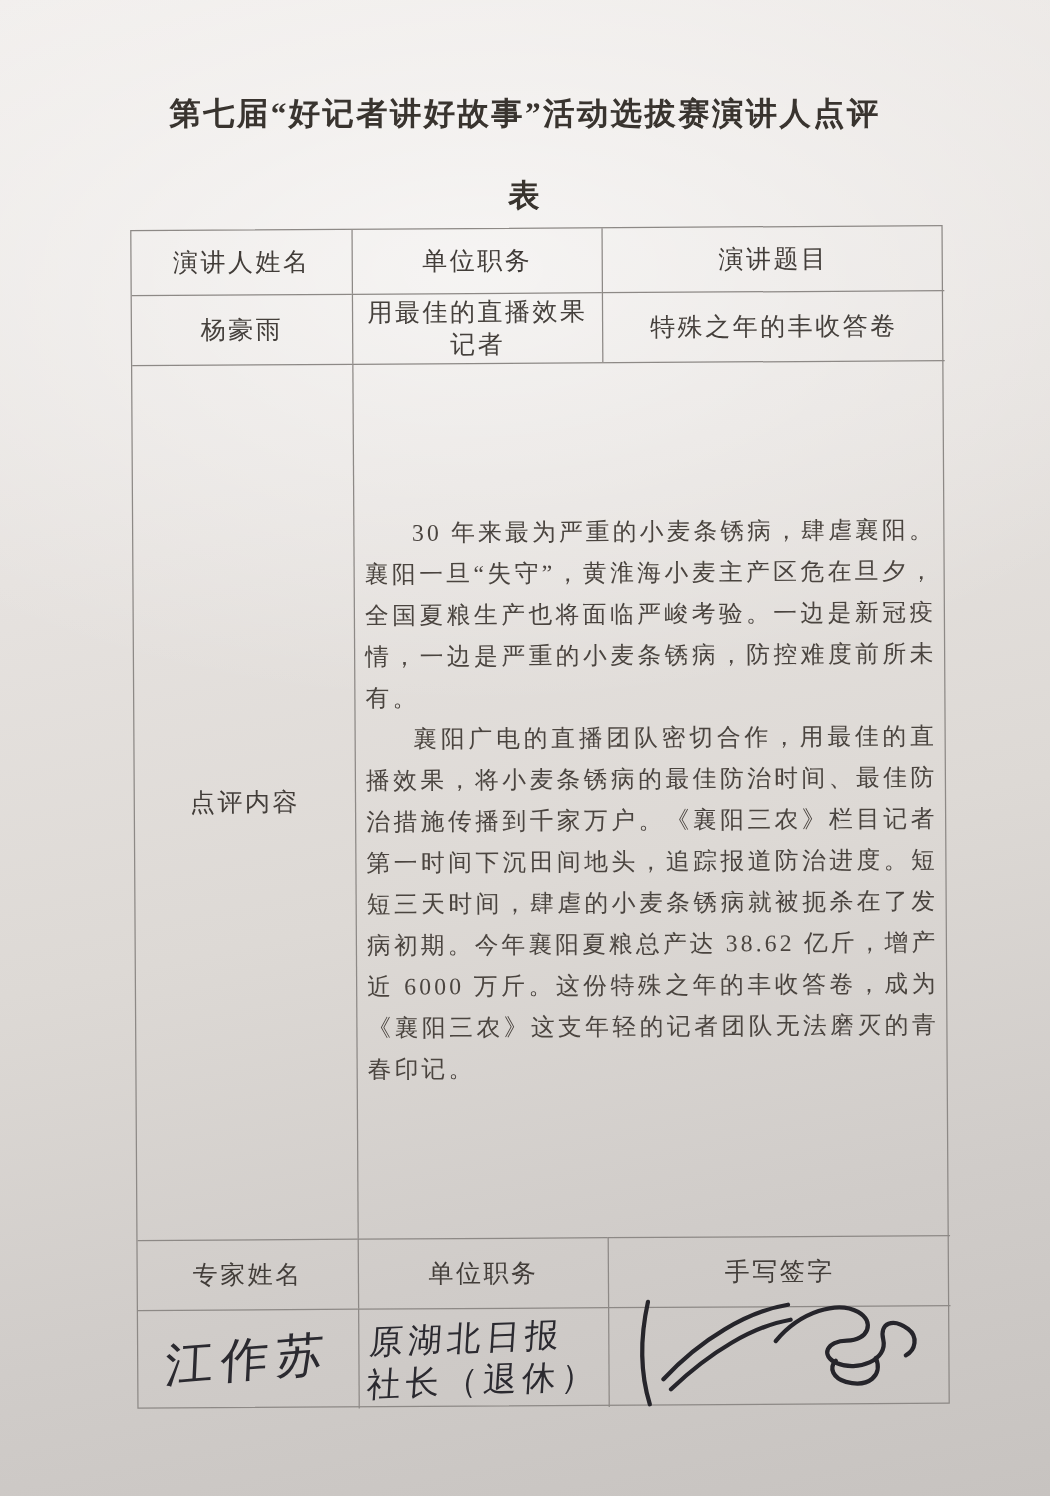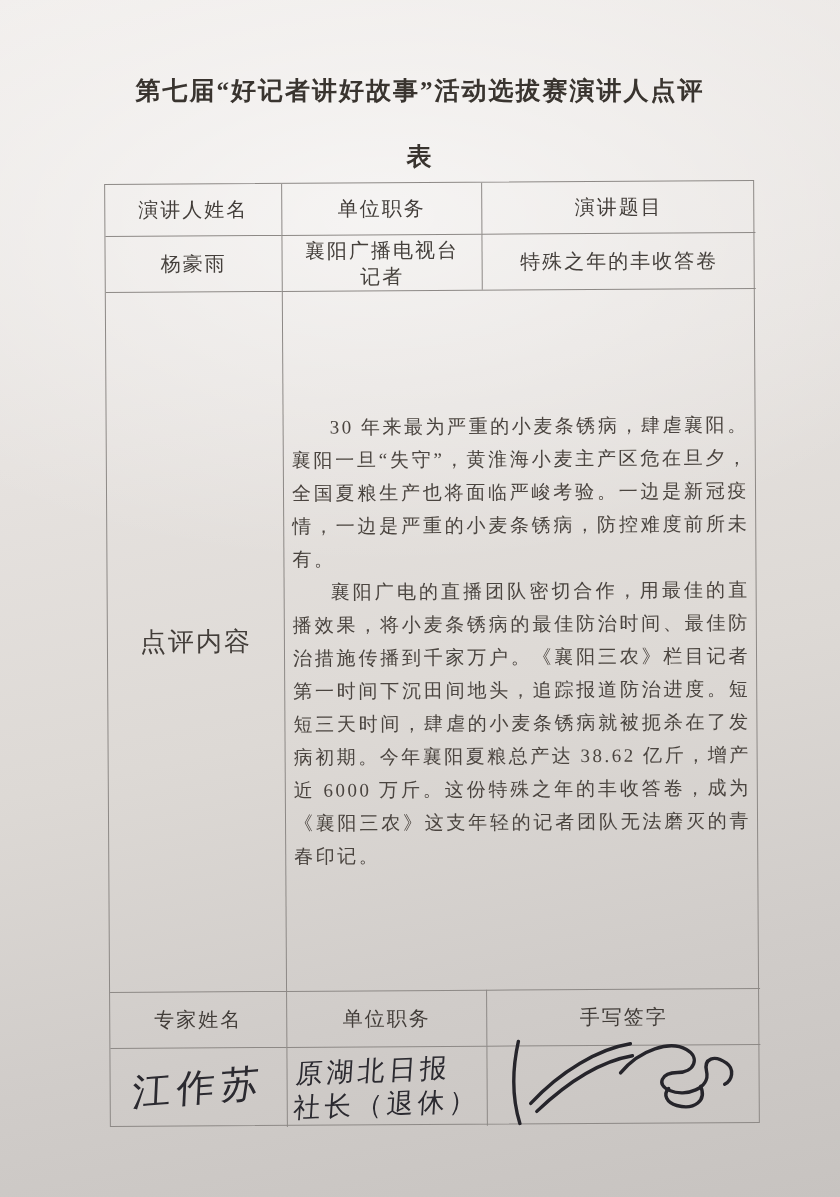--- a/index.html
+++ b/index.html
@@ -67,21 +67,21 @@
     letter-spacing: 2px;
     color: #423d39;
   }
   .td {
     font-size: 20px;
     letter-spacing: 2px;
     color: #45403c;
   }
   .unit-line { line-height: 26px; }
   .comment-label {
-    font-size: 26px;
+    font-size: 20px;
     letter-spacing: 2px;
     line-height: 34px;
     color: #423d39;
   }
   .comment-cell {
     grid-column: 2 / 4;
     grid-row: 3;
     justify-content: center;
     align-items: stretch;
     padding: 0 8px;
@@ -130,21 +130,21 @@
   </div>
 
   <div class="form-table">
 
     <div class="cell th" style="grid-column:1;grid-row:1;">演讲人姓名</div>
     <div class="cell th bl" style="grid-column:2;grid-row:1;">单位职务</div>
     <div class="cell th bl" style="grid-column:3;grid-row:1;">演讲题目</div>
 
     <div class="cell td bt" style="grid-column:1;grid-row:2;">杨豪雨</div>
     <div class="cell td bt bl" style="grid-column:2;grid-row:2;">
-      <span class="unit-line">襄阳广播电视台</span>
+      <span class="unit-line">用最佳的直播效果</span>
       <span class="unit-line">记者</span>
     </div>
     <div class="cell td bt bl" style="grid-column:3;grid-row:2;">特殊之年的丰收答卷</div>
 
     <div class="cell bt" style="grid-column:1;grid-row:3;">
       <span class="comment-label">点评内容</span>
     </div>
     <div class="cell comment-cell bt bl">
       <p>30 年来最为严重的小麦条锈病，肆虐襄阳。襄阳一旦“失守”，黄淮海小麦主产区危在旦夕，全国夏粮生产也将面临严峻考验。一边是新冠疫情，一边是严重的小麦条锈病，防控难度前所未有。</p>
       <p>襄阳广电的直播团队密切合作，用最佳的直播效果，将小麦条锈病的最佳防治时间、最佳防治措施传播到千家万户。《襄阳三农》栏目记者第一时间下沉田间地头，追踪报道防治进度。短短三天时间，肆虐的小麦条锈病就被扼杀在了发病初期。今年襄阳夏粮总产达 38.62 亿斤，增产近 6000 万斤。这份特殊之年的丰收答卷，成为《襄阳三农》这支年轻的记者团队无法磨灭的青春印记。</p>

